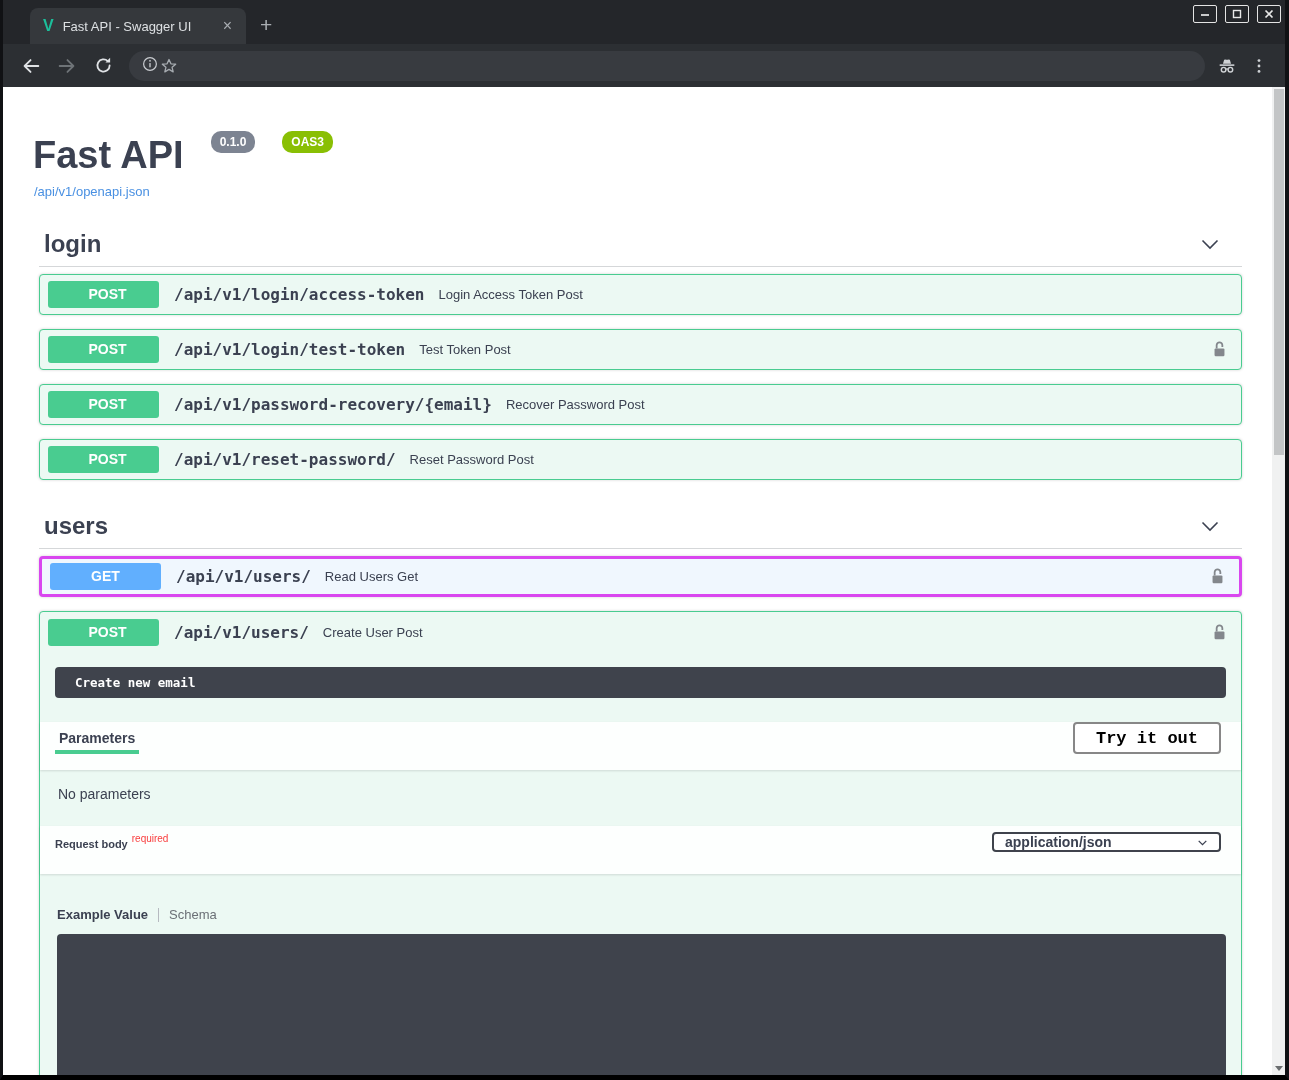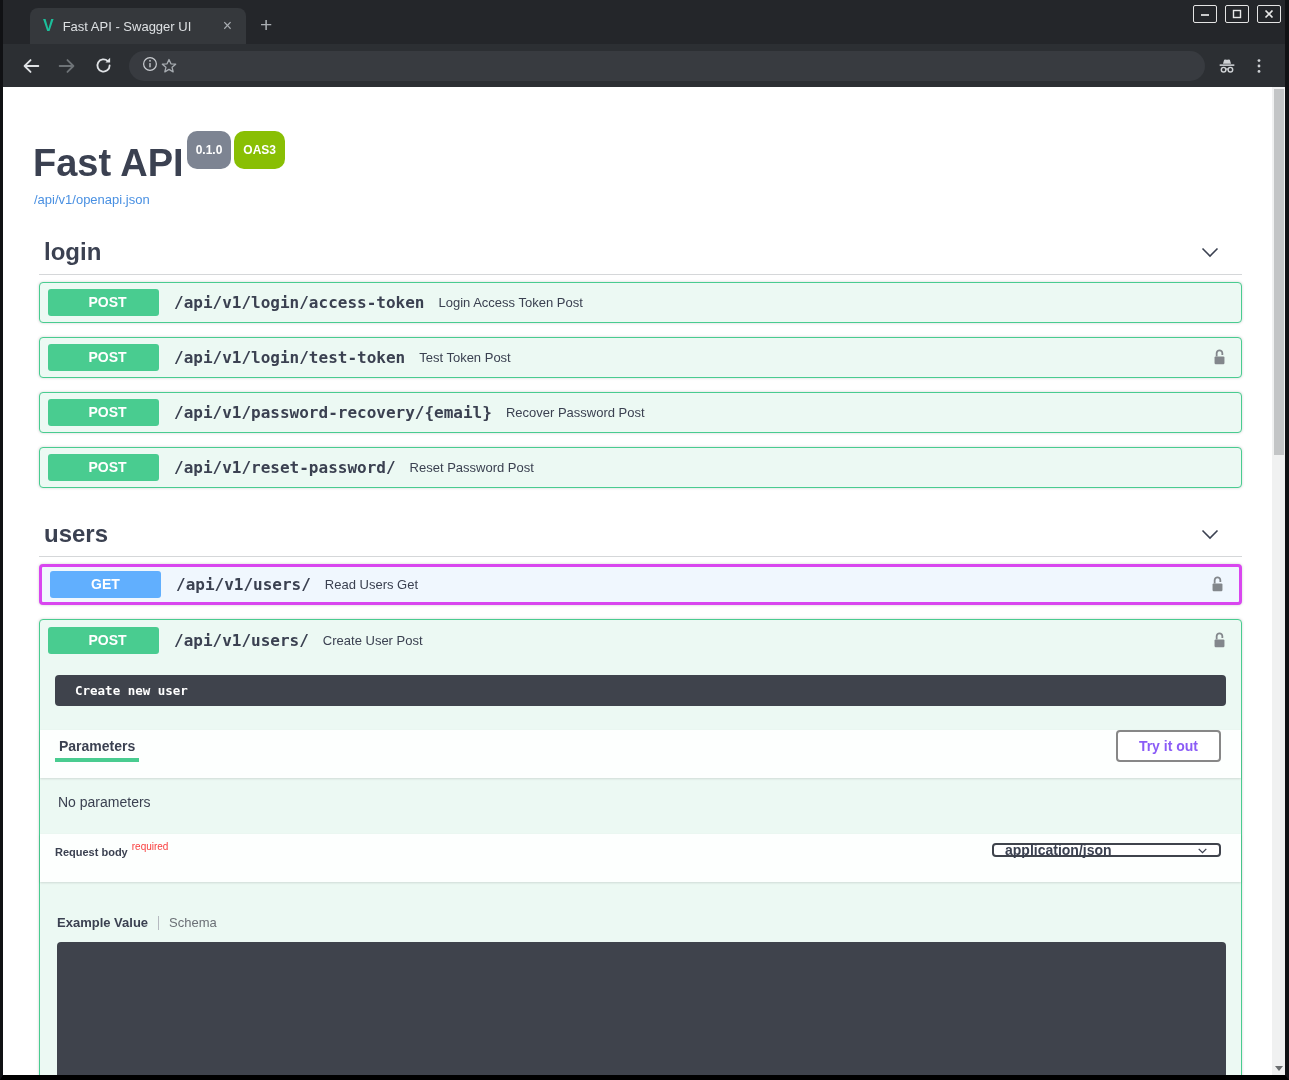--- a/index.html
+++ b/index.html
@@ -25,21 +25,21 @@
   .url .path { color:#90959a; }
   .ob-star { display:flex; align-items:center; }
   .tb-icon { width:32px; height:30px; display:flex; align-items:center; justify-content:center; }
 
   
   .content { flex:1; position:relative; background:#fff; overflow:hidden; }
   .page { position:absolute; top:0; left:0; right:13px; bottom:0; overflow:hidden; color:#3b4151; }
 
   .info { padding:44px 0 0 30px; }
   .api-title { font-size:38px; font-weight:bold; color:#3b4151; line-height:40px; display:inline; }
-  .pill { display:inline-block; font-size:12px; font-weight:bold; color:#fff; padding:12px 9px; border-radius:10px; vertical-align:22px; margin-left:3px; }
+  .pill { display:inline-block; font-size:12px; font-weight:bold; color:#fff; padding:4px 9px; border-radius:10px; vertical-align:22px; margin-left:27px; }
   .pill.version { background:#7d8492; }
   .pill.oas { background:#89bf04; }
   .spec-link { display:block; margin:9px 0 0 1px; font-size:13px; color:#4990e2; text-decoration:none; }
 
   .scheme-container { margin:48px 10px 0; height:93px; background:#fff; border:1px solid #ececec; box-shadow:0 1px 3px rgba(0,0,0,.13); position:relative; }
   .auth-btn { position:absolute; top:30px; right:28px; width:151px; height:33px; background:#fff; border:2px solid #49cc90; border-radius:4px; color:#49cc90; font-weight:bold; font-size:14px; display:flex; align-items:center; justify-content:center; gap:14px; }
 
   .tags { margin:22px 30px 0 36px; }
   .tag-header { display:flex; align-items:center; justify-content:space-between; padding:9px 20px 8px 5px; border-bottom:1px solid #d5d7d9; }
   .tag-title { font-size:24px; font-weight:bold; color:#3b4151; }
@@ -53,25 +53,25 @@
   .badge.m-get { background:#61affe; }
   .ep-path { margin-left:15px; font-family:"DejaVu Sans Mono", monospace; font-weight:bold; font-size:16px; color:#3b4151; }
   .ep-summary { margin-left:14px; font-size:13px; color:#3b4151; }
   .lock-btn { margin-left:auto; display:flex; align-items:center; padding:2px; }
 
   .opblock-open { border:1px solid #49cc90; border-radius:4px; background:#ecf9f3; box-shadow:0 0 3px rgba(0,0,0,.18); }
   .opblock-open .op-header { height:41px; display:flex; align-items:center; padding:0 12px 0 8px; }
   .desc-bar { margin:14px 15px 0; background:#3f434c; border-radius:4px; padding:8px 20px; color:#fff; font-family:"DejaVu Sans Mono", monospace; font-weight:bold; font-size:12.5px; }
   .sec-header { margin-top:24px; height:48px; background:rgba(255,255,255,.9); box-shadow:0 1px 2px rgba(0,0,0,.12); display:flex; align-items:center; justify-content:space-between; padding:0 20px 16px 15px; }
   .param-label { font-size:14px; font-weight:bold; color:#3b4151; height:100%; display:flex; align-items:center; padding:0 4px; box-shadow:inset 0 -4px 0 #49cc90; }
-  .tryout-btn { height:32px; padding:0 21px; background:#fff; border:2px solid #878787; border-radius:4px; font-weight:bold; font-size:14px; color:#8b5cf6; }
+  .tryout-btn { height:32px; padding:0 21px; background:#fff; border:2px solid #878787; border-radius:4px; font-weight:bold; font-size:17px; color:#000000;font-family:Liberation Mono, monospace; }
   .no-params { padding:16px 15px 24px 18px; font-size:14px; color:#3b4151; }
   .rb-label { font-size:11px; font-weight:bold; color:#3b4151; }
   .required { font-size:10px; color:#f93e3e; vertical-align:6px; margin-left:4px; }
-  .ct-select { width:229px; height:14px; background:#fff; border:2px solid #3f434c; border-radius:4px; display:flex; align-items:center; justify-content:space-between; padding:0 10px 0 11px; font-weight:bold; font-size:14px; color:#3b4151; }
+  .ct-select { width:229px; height:20px; background:#fff; border:2px solid #3f434c; border-radius:4px; display:flex; align-items:center; justify-content:space-between; padding:0 10px 0 11px; font-weight:bold; font-size:14px; color:#3b4151; }
   .model-area { padding:33px 15px 0 17px; }
   .model-tabs { display:flex; align-items:center; font-size:13px; }
   .tab-example { font-weight:bold; color:#3b4151; }
   .tab-sep { width:1px; height:14px; background:#b6bac0; margin:0 10px; }
   .tab-schema { color:#6b7076; }
   .code-block { margin-top:12px; background:#3f434c; border-radius:4px 4px 0 0; padding:11px 15px 220px 16px; color:#fff; font-family:"DejaVu Sans Mono", monospace; font-weight:bold; font-size:13px; line-height:17px; }
 
   
   .scrollbar { position:absolute; top:0; right:0; bottom:0; width:13px; background:#f0f1f1; display:flex; flex-direction:column; align-items:center; }
   .sb-arrow { width:0; height:0; margin:4px 0; }
@@ -231,21 +231,21 @@
                 <span class="ep-path">/api/v1/users/</span>
                 <span class="ep-summary">Create User Post</span>
                 <span class="lock-btn">
                     <svg width="15" height="19" viewBox="0 0 20 25">
                       <path d="M6.2 11V6.8a3.8 3.8 0 0 1 7.6 0v2.4" fill="none" stroke="#83878c" stroke-width="2.4"></path>
                       <rect x="3.4" y="11" width="13.2" height="10.5" rx="1.6" fill="#83878c"></rect>
                     </svg>
                   </span>
               </div>
 
-              <div class="desc-bar">Create new user</div>
+              <div class="desc-bar">Create new email</div>
 
               <div class="sec-header">
                 <span class="param-label">Parameters</span>
                 <button class="tryout-btn">Try it out</button>
               </div>
 
               <div class="no-params">No parameters</div>
 
               <div class="sec-header" style="margin-top:0;">
                 <span><span class="rb-label">Request body</span><span class="required">required</span></span>

